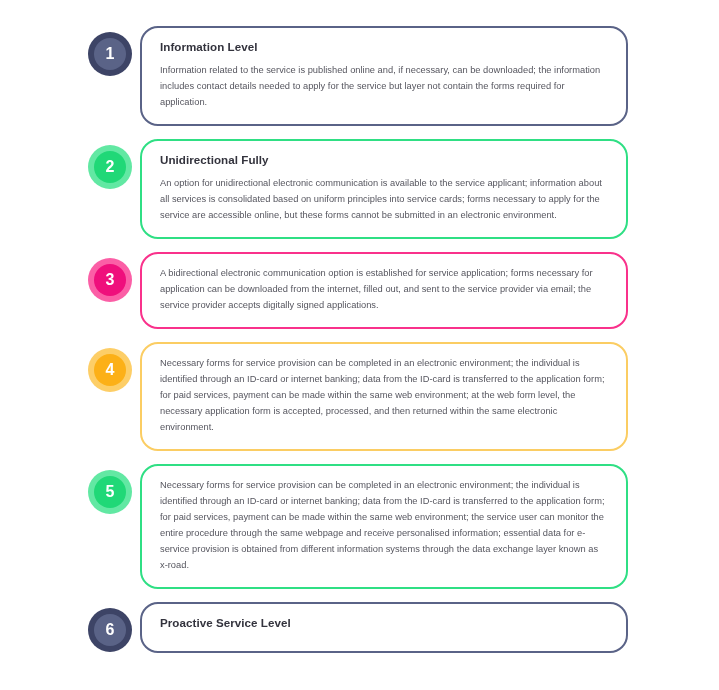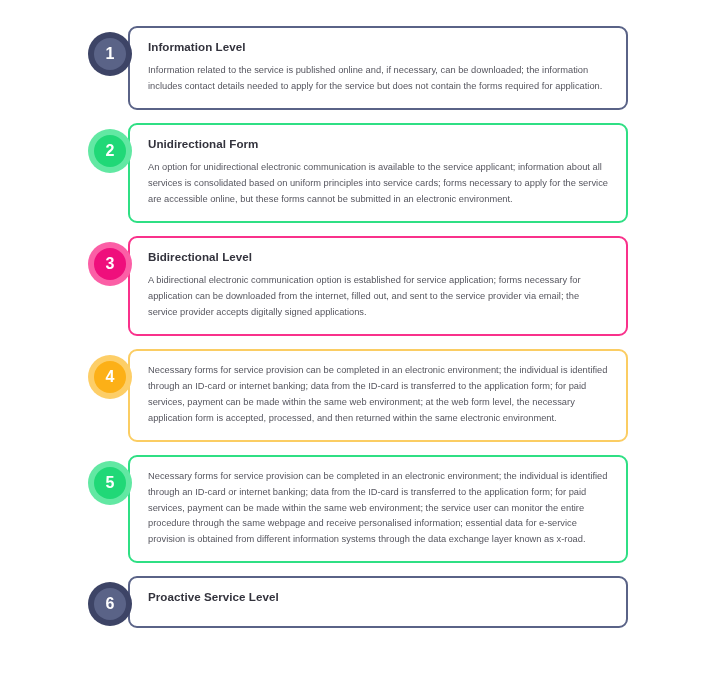--- a/index.html
+++ b/index.html
@@ -57,24 +57,24 @@
     font-weight: bold;
     line-height: 1;
     letter-spacing: 0.2px;
   }
 
   
   .card {
     flex: 1 1 auto;
     box-sizing: border-box;
     border: 2px solid #5a6387;
-    border-radius: 9px;
+    border-radius: 18px;
     background: #ffffff;
     padding: 12px 18px 13px 18px;
-    margin-left: 40px;
+    margin-left: 52px;
     position: relative;
     z-index: 2;
     min-width: 0;
   }
 
   .card-title {
     font-size: 11.6px;
     font-weight: bold;
     color: #33333d;
     margin: 0 0 9px 0;
@@ -93,38 +93,37 @@
 </head>
 <body>
 
 <div id="levels-list">
     <div class="level-row">
       <div class="badge" style="background: rgb(61, 68, 102);">
         <div class="badge-inner" style="background: rgb(90, 99, 135); color: rgb(255, 255, 255);">1</div>
       </div>
       <div class="card" style="border-color: rgb(90, 99, 135);">
         <div class="card-title">Information Level</div>
-        <div class="card-body">Information related to the service is published online and, if necessary, can be downloaded; the information includes contact details needed to apply for the service but does not contain the forms required for application.</div>
+        <div class="card-body">Information related to the service is published online and, if necessary, can be downloaded; the information includes contact details needed to apply for the service but layer not contain the forms required for application.</div>
       </div>
     </div>
     <div class="level-row">
       <div class="badge" style="background: rgb(98, 232, 163);">
         <div class="badge-inner" style="background: rgb(32, 216, 119); color: rgb(255, 255, 255);">2</div>
       </div>
       <div class="card" style="border-color: rgb(47, 223, 132);">
-        <div class="card-title">Unidirectional Form</div>
+        <div class="card-title">Unidirectional Fully</div>
         <div class="card-body">An option for unidirectional electronic communication is available to the service applicant; information about all services is consolidated based on uniform principles into service cards; forms necessary to apply for the service are accessible online, but these forms cannot be submitted in an electronic environment.</div>
       </div>
     </div>
     <div class="level-row">
       <div class="badge" style="background: rgb(251, 95, 166);">
         <div class="badge-inner" style="background: rgb(239, 15, 124); color: rgb(255, 255, 255);">3</div>
       </div>
       <div class="card" style="border-color: rgb(249, 49, 139);">
-        <div class="card-title">Bidirectional Level</div>
         <div class="card-body">A bidirectional electronic communication option is established for service application; forms necessary for application can be downloaded from the internet, filled out, and sent to the service provider via email; the service provider accepts digitally signed applications.</div>
       </div>
     </div>
     <div class="level-row">
       <div class="badge" style="background: rgb(253, 206, 103);">
         <div class="badge-inner" style="background: rgb(252, 176, 23); color: rgb(255, 255, 255);">4</div>
       </div>
       <div class="card" style="border-color: rgb(251, 205, 99);">
         <div class="card-body">Necessary forms for service provision can be completed in an electronic environment; the individual is identified through an ID-card or internet banking; data from the ID-card is transferred to the application form; for paid services, payment can be made within the same web environment; at the web form level, the necessary application form is accepted, processed, and then returned within the same electronic environment.</div>
       </div>

